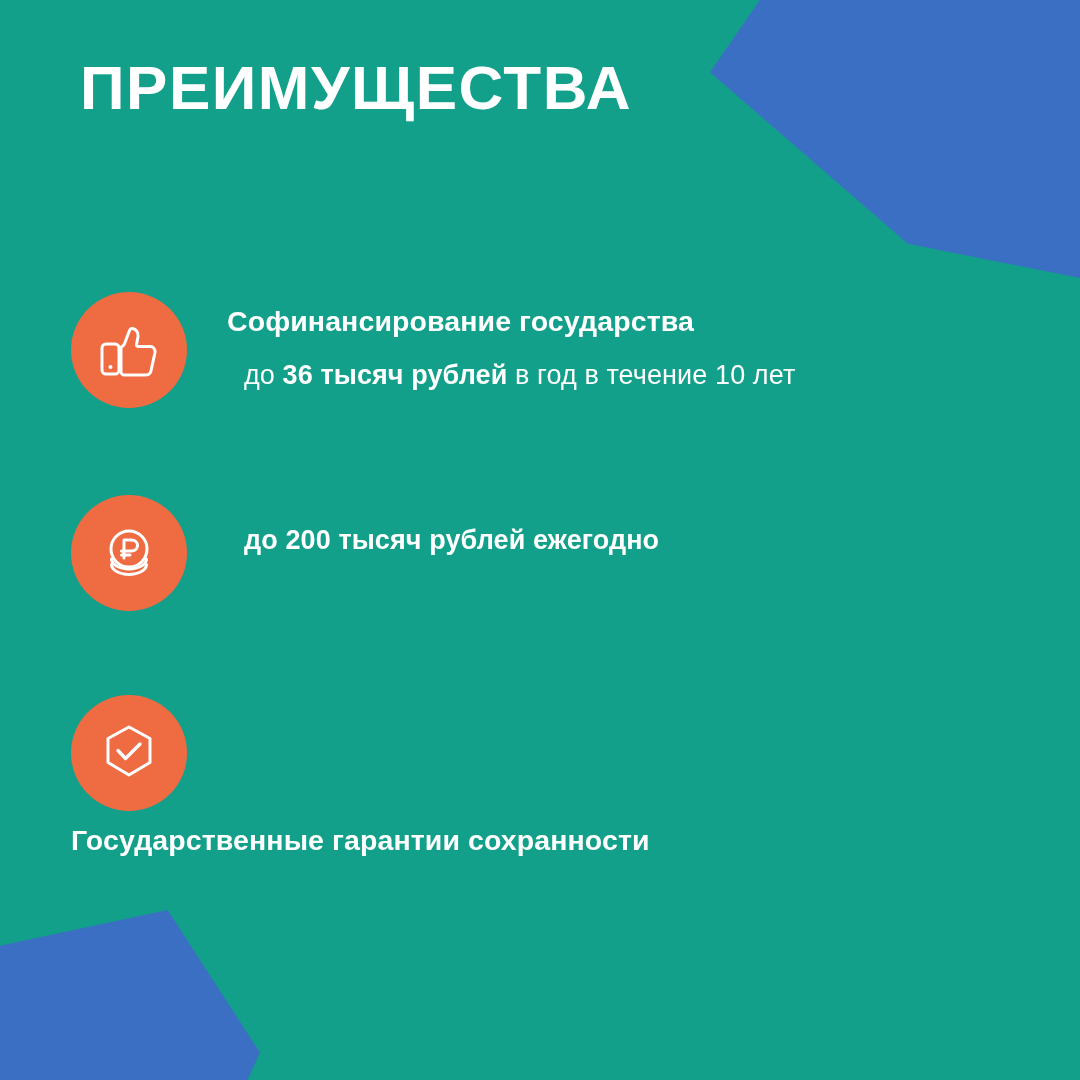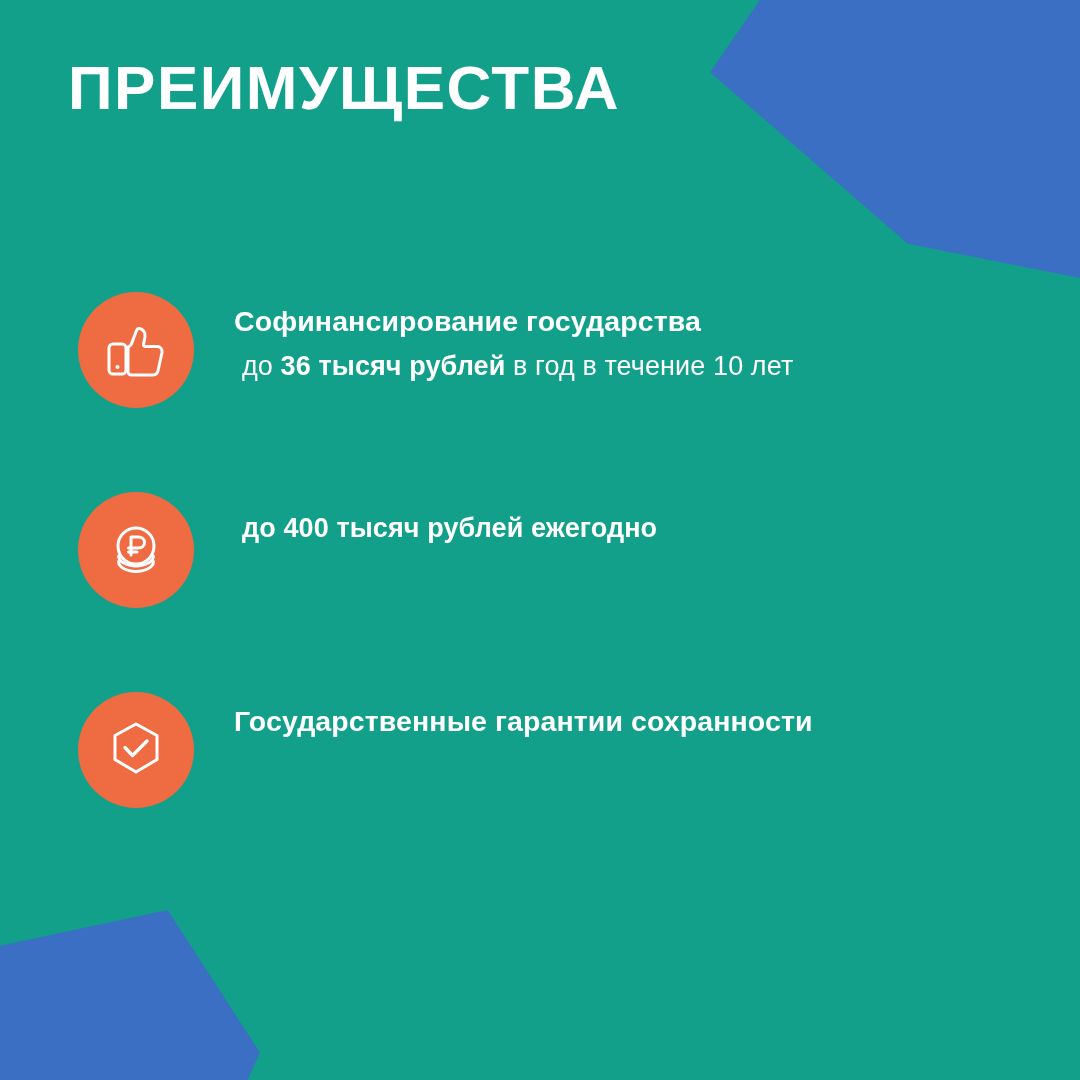--- a/index.html
+++ b/index.html
@@ -38,43 +38,43 @@
     bottom: -60px;
     width: 330px;
     height: 230px;
     background: #3a6fc4;
     clip-path: polygon(0% 22%, 72% 0%, 100% 62%, 88% 100%, 0% 100%);
     pointer-events: none;
   }
 
   .page-title {
     position: absolute;
-    left: 68px;
+    left: 80px;
     top: 54px;
     font-size: 62px;
     font-weight: bold;
     color: #ffffff;
     letter-spacing: 1.5px;
     line-height: 1.1;
     margin: 0;
   }
 
   .benefits {
     position: absolute;
-    left: 78px;
+    left: 71px;
     top: 292px;
     width: 930px;
   }
 
   .benefit {
     display: flex;
     align-items: flex-start;
     margin-bottom: 84px;
   }
-  .benefit:last-child { margin-bottom: 0; }
+  .benefit:last-child { margin-bottom: 0; flex-direction: column; }
 
   .icon-circle {
     flex: 0 0 auto;
     width: 116px;
     height: 116px;
     border-radius: 50%;
     background: #ef6b42;
     display: flex;
     align-items: center;
     justify-content: center;
@@ -92,21 +92,21 @@
     font-size: 28.5px;
     font-weight: bold;
     line-height: 1.34;
     margin: 0 0 2px 0;
     letter-spacing: 0.1px;
   }
   .benefit-sub {
     font-size: 27px;
     font-weight: normal;
     line-height: 1.36;
-    margin: 8px;
+    margin: 17px;
     letter-spacing: 0.1px;
   }
   .benefit-sub b { font-weight: bold; }
 
   
   .benefit-sub.bold-line { font-weight: bold; }
 </style>
 </head>
 <body>
 
@@ -136,21 +136,21 @@
     <div class="benefit">
       <div class="icon-circle">
         <svg width="66" height="66" viewBox="0 0 66 66" fill="none" xmlns="http://www.w3.org/2000/svg">
           <circle cx="33" cy="29" r="18" stroke="#ffffff" stroke-width="3"></circle>
           <path d="M28 38 L28 20 L35.5 20 C39 20 41.5 22.3 41.5 25.5 C41.5 28.7 39 31 35.5 31 L25.5 31 M25.5 35 L34 35" stroke="#ffffff" stroke-width="3" stroke-linecap="round" stroke-linejoin="round"></path>
           <path d="M15.5 39 C15.5 44.5 23.3 49 33 49 C42.7 49 50.5 44.5 50.5 39" stroke="#ffffff" stroke-width="3" stroke-linecap="round"></path>
           <path d="M15.5 44.5 C15.5 50 23.3 54.5 33 54.5 C42.7 54.5 50.5 50 50.5 44.5" stroke="#ffffff" stroke-width="3" stroke-linecap="round"></path>
         </svg>
       </div>
       <div class="benefit-text">
-        <p class="benefit-sub bold-line">до 400 тысяч рублей ежегодно</p>
+        <p class="benefit-sub bold-line">до 200 тысяч рублей ежегодно</p>
       </div>
     </div>
 
     <div class="benefit">
       <div class="icon-circle">
         <svg width="70" height="70" viewBox="0 0 70 70" fill="none" xmlns="http://www.w3.org/2000/svg">
           <path d="M35 9 L56 20.5 L56 44.5 L35 57 L14 44.5 L14 20.5 Z" stroke="#ffffff" stroke-width="3" stroke-linejoin="round"></path>
           <path d="M24 32.5 L31.5 40.5 L46 26" stroke="#ffffff" stroke-width="3.4" stroke-linecap="round" stroke-linejoin="round"></path>
         </svg>
       </div>

